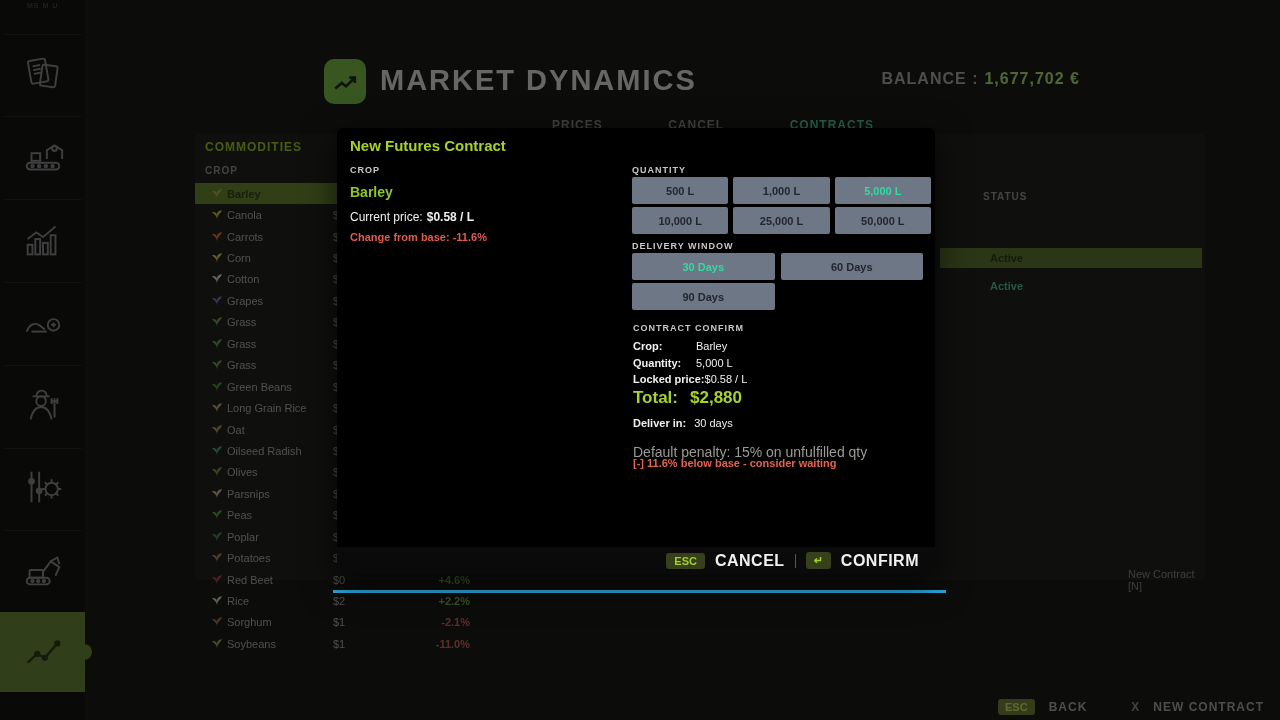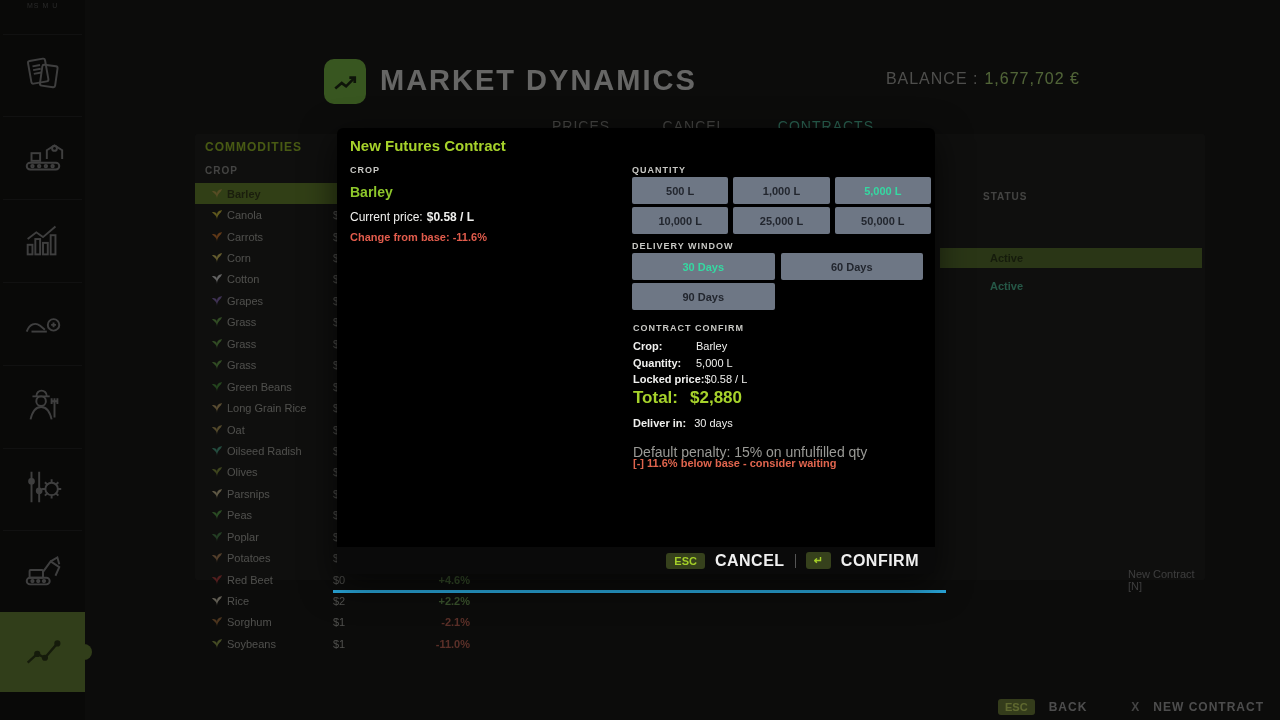--- a/index.html
+++ b/index.html
@@ -11,26 +11,26 @@
   .sb-icon{position:absolute;left:0;width:85px;height:60px;display:flex;align-items:center;justify-content:center;}
   .sb-active{position:absolute;left:0;top:612px;width:85px;height:80px;background:#6f8c37;display:flex;align-items:center;justify-content:center;}
   .sb-active::after{content:"";position:absolute;right:-7px;top:32px;width:14px;height:16px;background:#6f8c37;border-radius:0 8px 8px 0;}
 
   
   .corner-text{position:absolute;left:27px;top:2px;font-size:7px;color:#5a5a58;letter-spacing:1px;}
 
   
   .logo{position:absolute;left:324px;top:59px;width:42px;height:45px;background:#7fc646;border-radius:10px;display:flex;align-items:center;justify-content:center;}
   .title{position:absolute;left:380px;top:64px;font-size:29px;font-weight:600;color:#ededea;letter-spacing:2px;}
-  .balance{position:absolute;left:880px;top:70px;width:200px;text-align:right;font-size:16px;font-weight:normal;color:#b3b3ae;letter-spacing:1px;}
+  .balance{position:absolute;left:880px;top:70px;width:200px;text-align:right;font-size:16px;font-weight:bold;color:#b3b3ae;letter-spacing:1px;}
   .balance .val{color:#b9e87d;margin-left:6px;}
 
   
   .tabs{position:absolute;left:548px;top:116px;width:330px;display:flex;justify-content:space-between;}
-  .tab{font-size:14px;font-weight:normal;letter-spacing:1px;color:#969692;cursor:pointer;padding:2px 4px;}
+  .tab{font-size:12px;font-weight:bold;letter-spacing:1px;color:#969692;cursor:pointer;padding:2px 4px;}
   .tab.active{color:#59d8b2;}
 
   
   .panel{position:absolute;left:195px;top:134px;width:1010px;height:446px;background:#1e1e1c;border-radius:3px;}
   .com-title{position:absolute;left:10px;top:6px;font-size:12px;font-weight:bold;letter-spacing:1px;color:#a4cf28;}
   .com-crop-h{position:absolute;left:10px;top:31px;font-size:10px;font-weight:bold;letter-spacing:1px;color:#9a9a96;}
   .c-rows{position:absolute;left:0;top:49px;width:285px;}
   .c-row{position:relative;height:21.45px;display:flex;align-items:center;}
   .c-row.selected{background:#6f8f2e;}
   .c-ico{position:absolute;left:16px;width:12px;height:12px;display:flex;}

